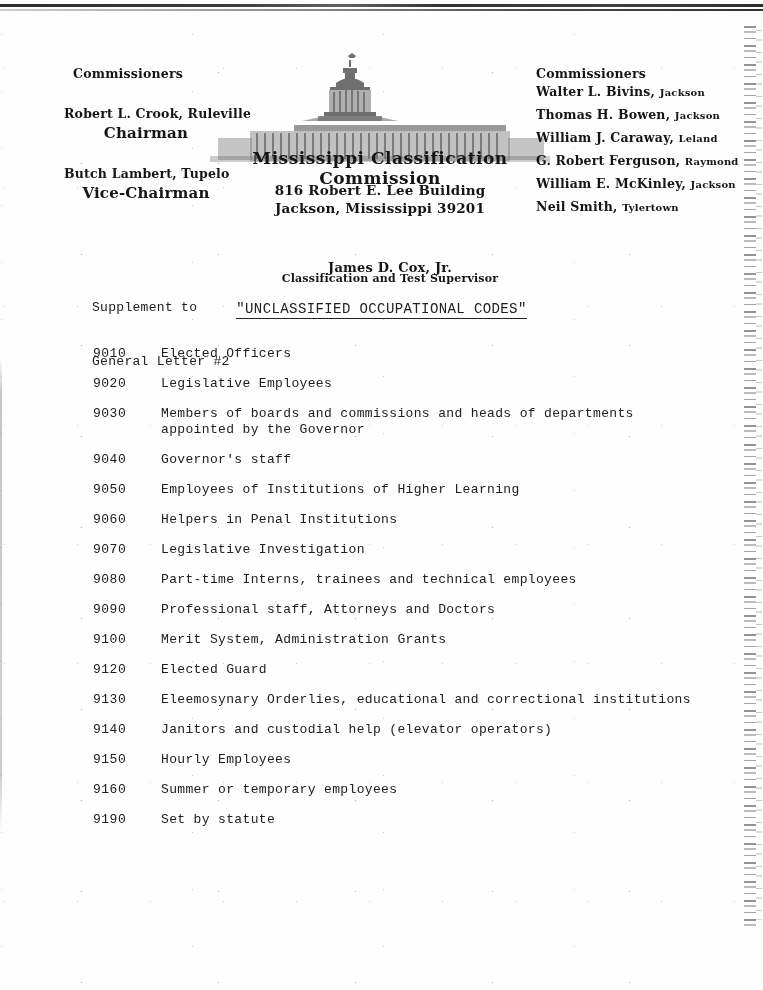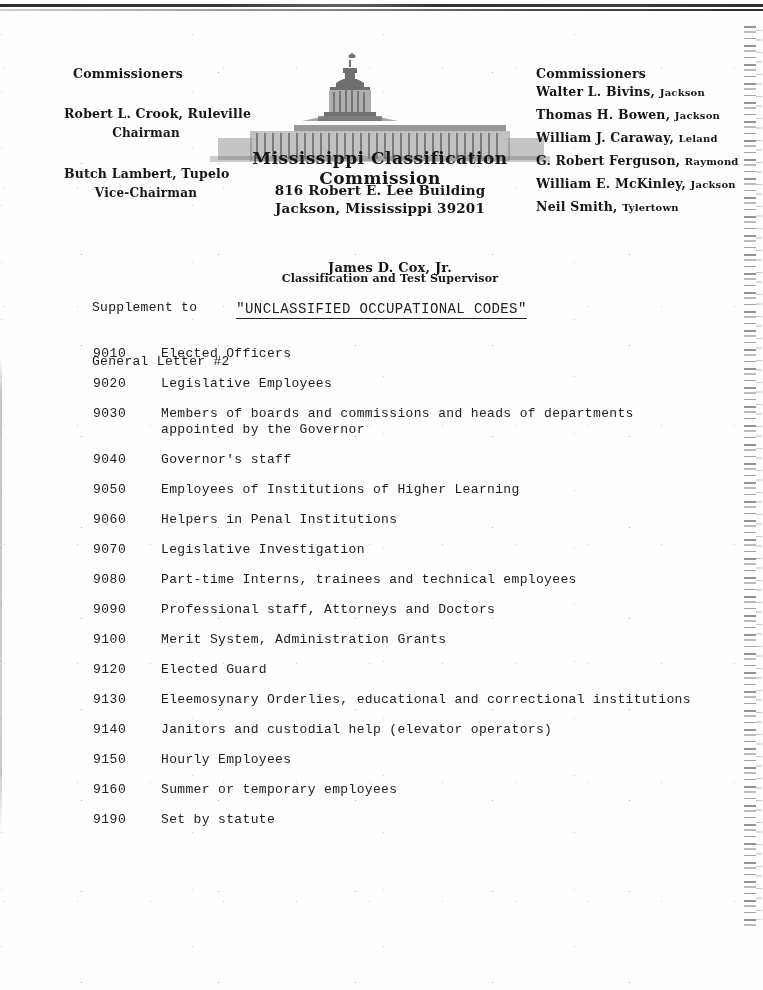--- a/index.html
+++ b/index.html
@@ -116,21 +116,21 @@
   }
   .commissioner-line {
     font-size: 12.5px;
     line-height: 22px;
     white-space: nowrap;
   }
   .commissioner-line .city {
     font-size: 10px;
   }
   .role {
-    font-size: 12px;
+    font-size: 15px;
     line-height: 16px;
   }
   .left-member { margin-top: 22px; margin-left: 36px; }
   .left-member.second { margin-top: 22px; }
   .capitol {
     position: absolute;
     left: 190px; top: 52px;
     width: 380px; height: 115px;
     overflow: hidden;
     opacity: .85;

